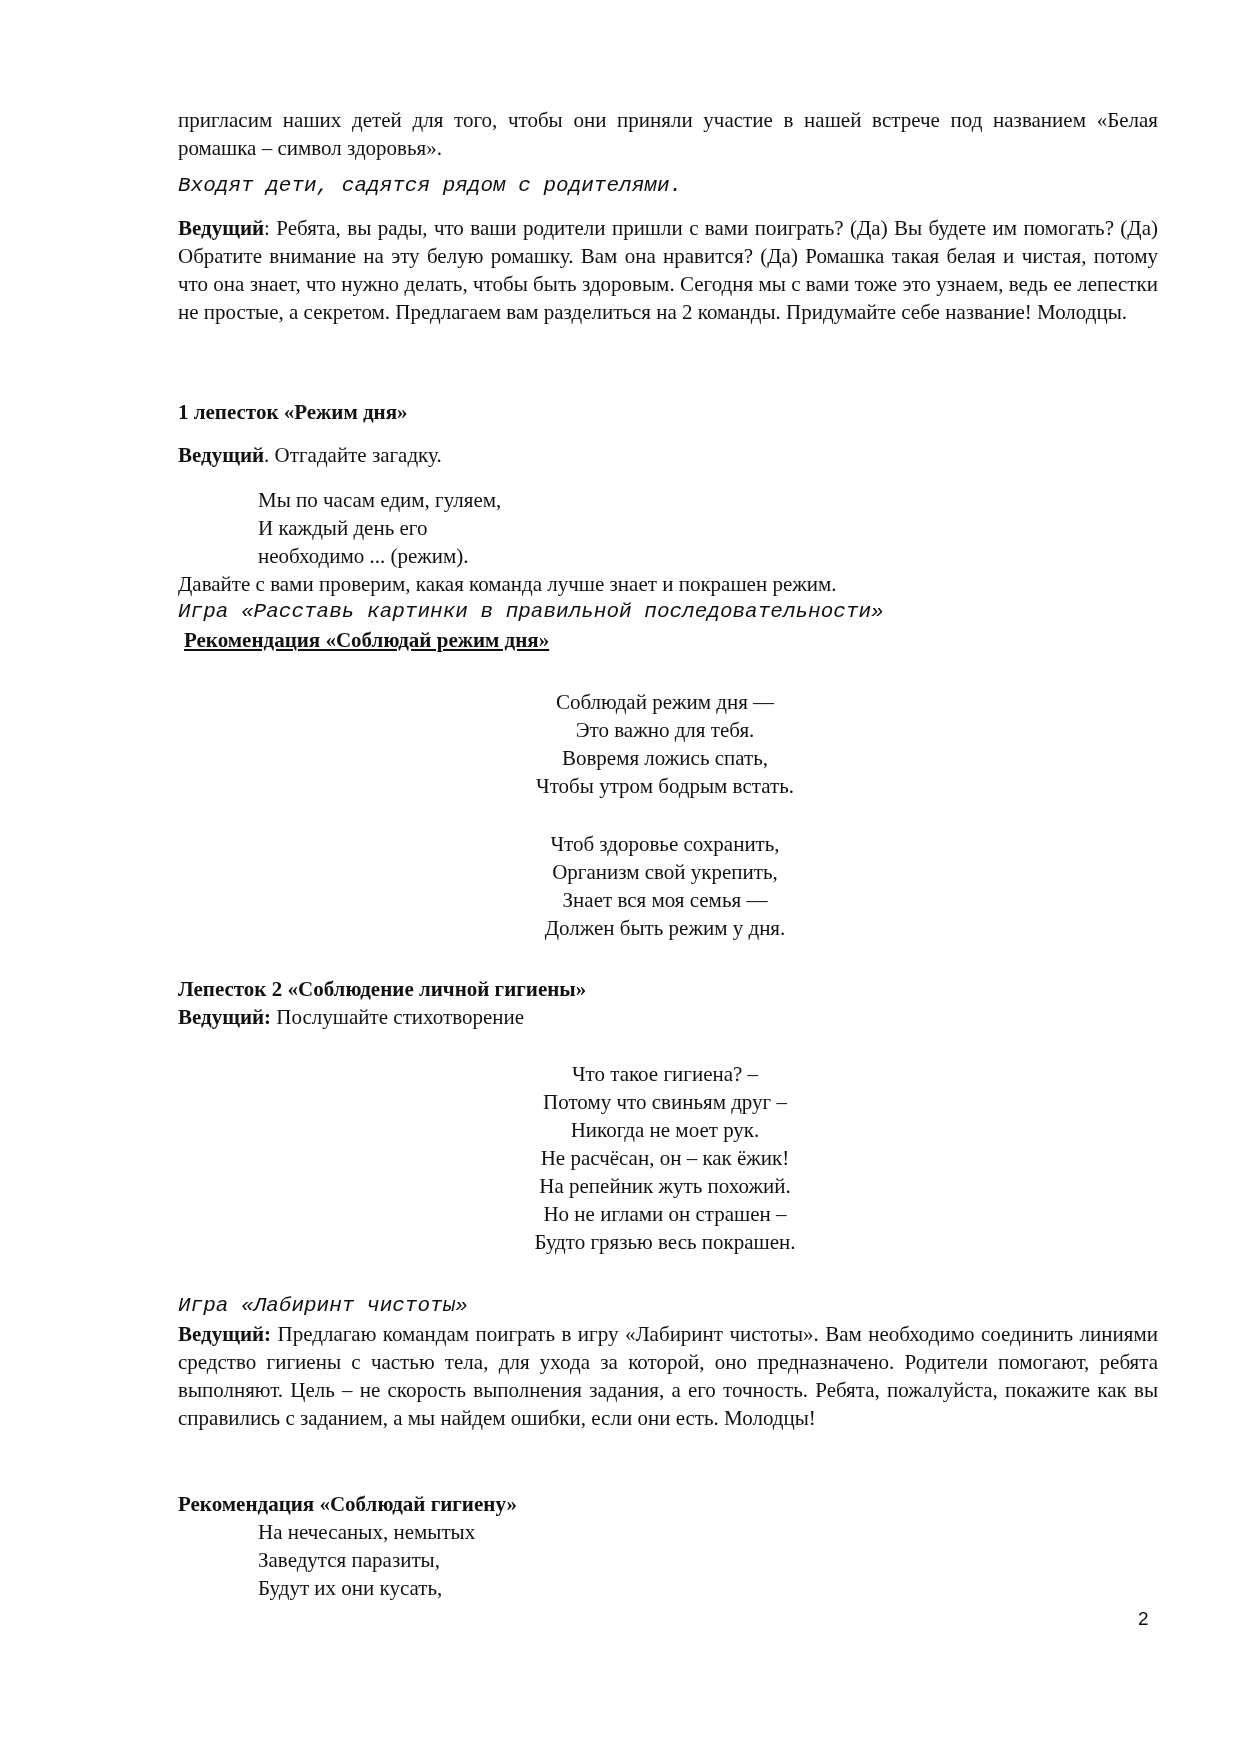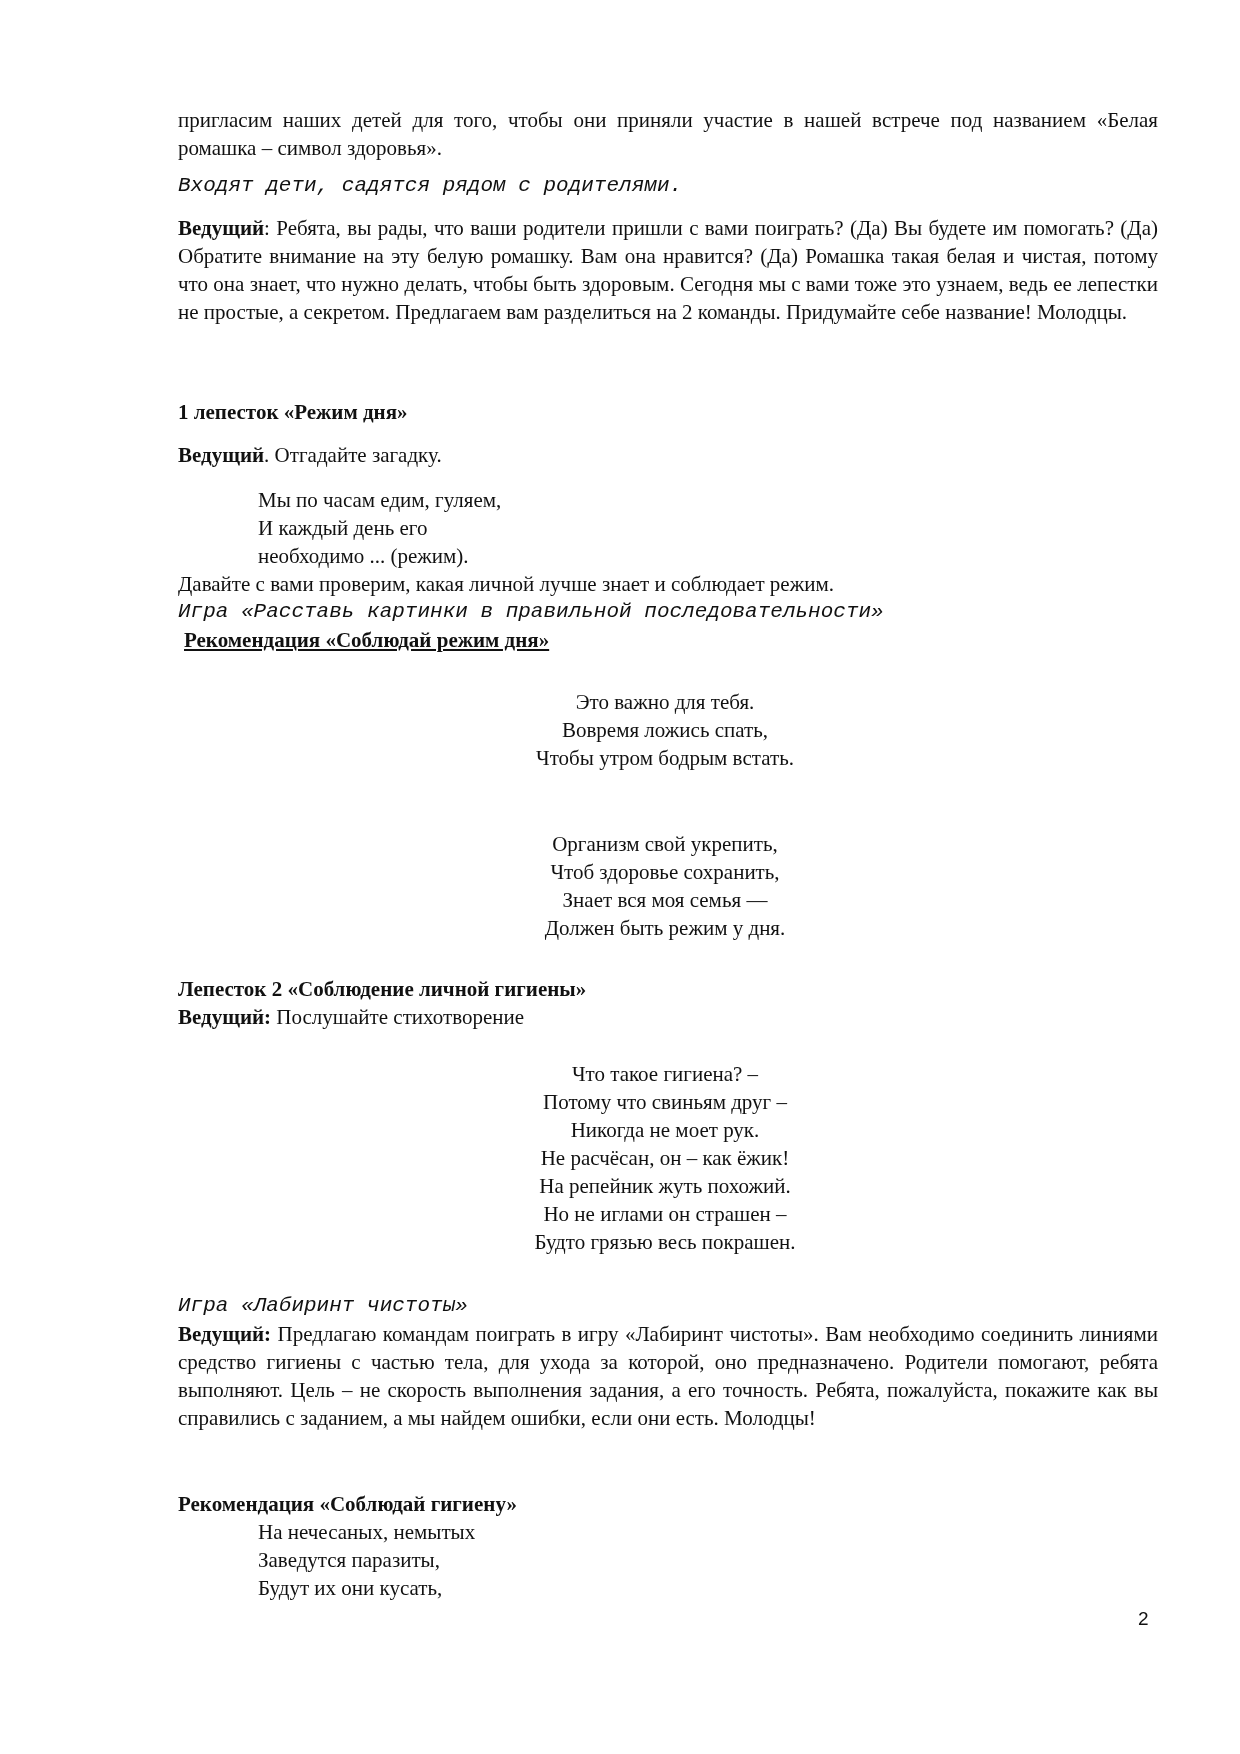--- a/index.html
+++ b/index.html
@@ -35,33 +35,34 @@
   <p class="blk b" style="top:398px;">1 лепесток «Режим дня»</p>
 
   <p class="blk" style="top:441px;"><span class="b">Ведущий</span><span>. Отгадайте загадку.</span></p>
 
   <div class="indent-block" style="top:486px;">
     <span class="line">Мы по часам едим, гуляем,</span>
     <span class="line">И каждый день его</span>
     <span class="line">необходимо ... (режим).</span>
   </div>
 
-  <p class="blk" style="top:570px;">Давайте с вами проверим, какая личной лучше знает и соблюдает режим.</p>
+  <p class="blk" style="top:570px;">Давайте с вами проверим, какая команда лучше знает и покрашен режим.</p>
   <p class="blk i" style="top:598px;">Игра «Расставь картинки  в правильной последовательности»</p>
   <p class="blk b" style="top:626px; left:184px;text-decoration:underline;">Рекомендация «Соблюдай режим дня»</p>
 
   <div class="center-block" style="top:688px;">
+    <span class="line">Соблюдай режим дня —</span>
     <span class="line">Это важно для тебя.</span>
     <span class="line">Вовремя ложись спать,</span>
     <span class="line">Чтобы утром бодрым встать.</span>
   </div>
 
   <div class="center-block" style="top:830px;">
+    <span class="line">Чтоб здоровье сохранить,</span>
     <span class="line">Организм свой укрепить,</span>
-    <span class="line">Чтоб здоровье сохранить,</span>
     <span class="line">Знает вся моя семья —</span>
     <span class="line">Должен быть режим у дня.</span>
   </div>
 
   <p class="blk b" style="top:975px;">Лепесток 2 «Соблюдение личной гигиены»</p>
   <p class="blk" style="top:1003px;"><span class="b">Ведущий:</span><span>  Послушайте стихотворение</span></p>
 
   <div class="center-block" style="top:1060px;">
     <span class="line">Что такое гигиена? –</span>
     <span class="line">Потому что свиньям друг –</span>

